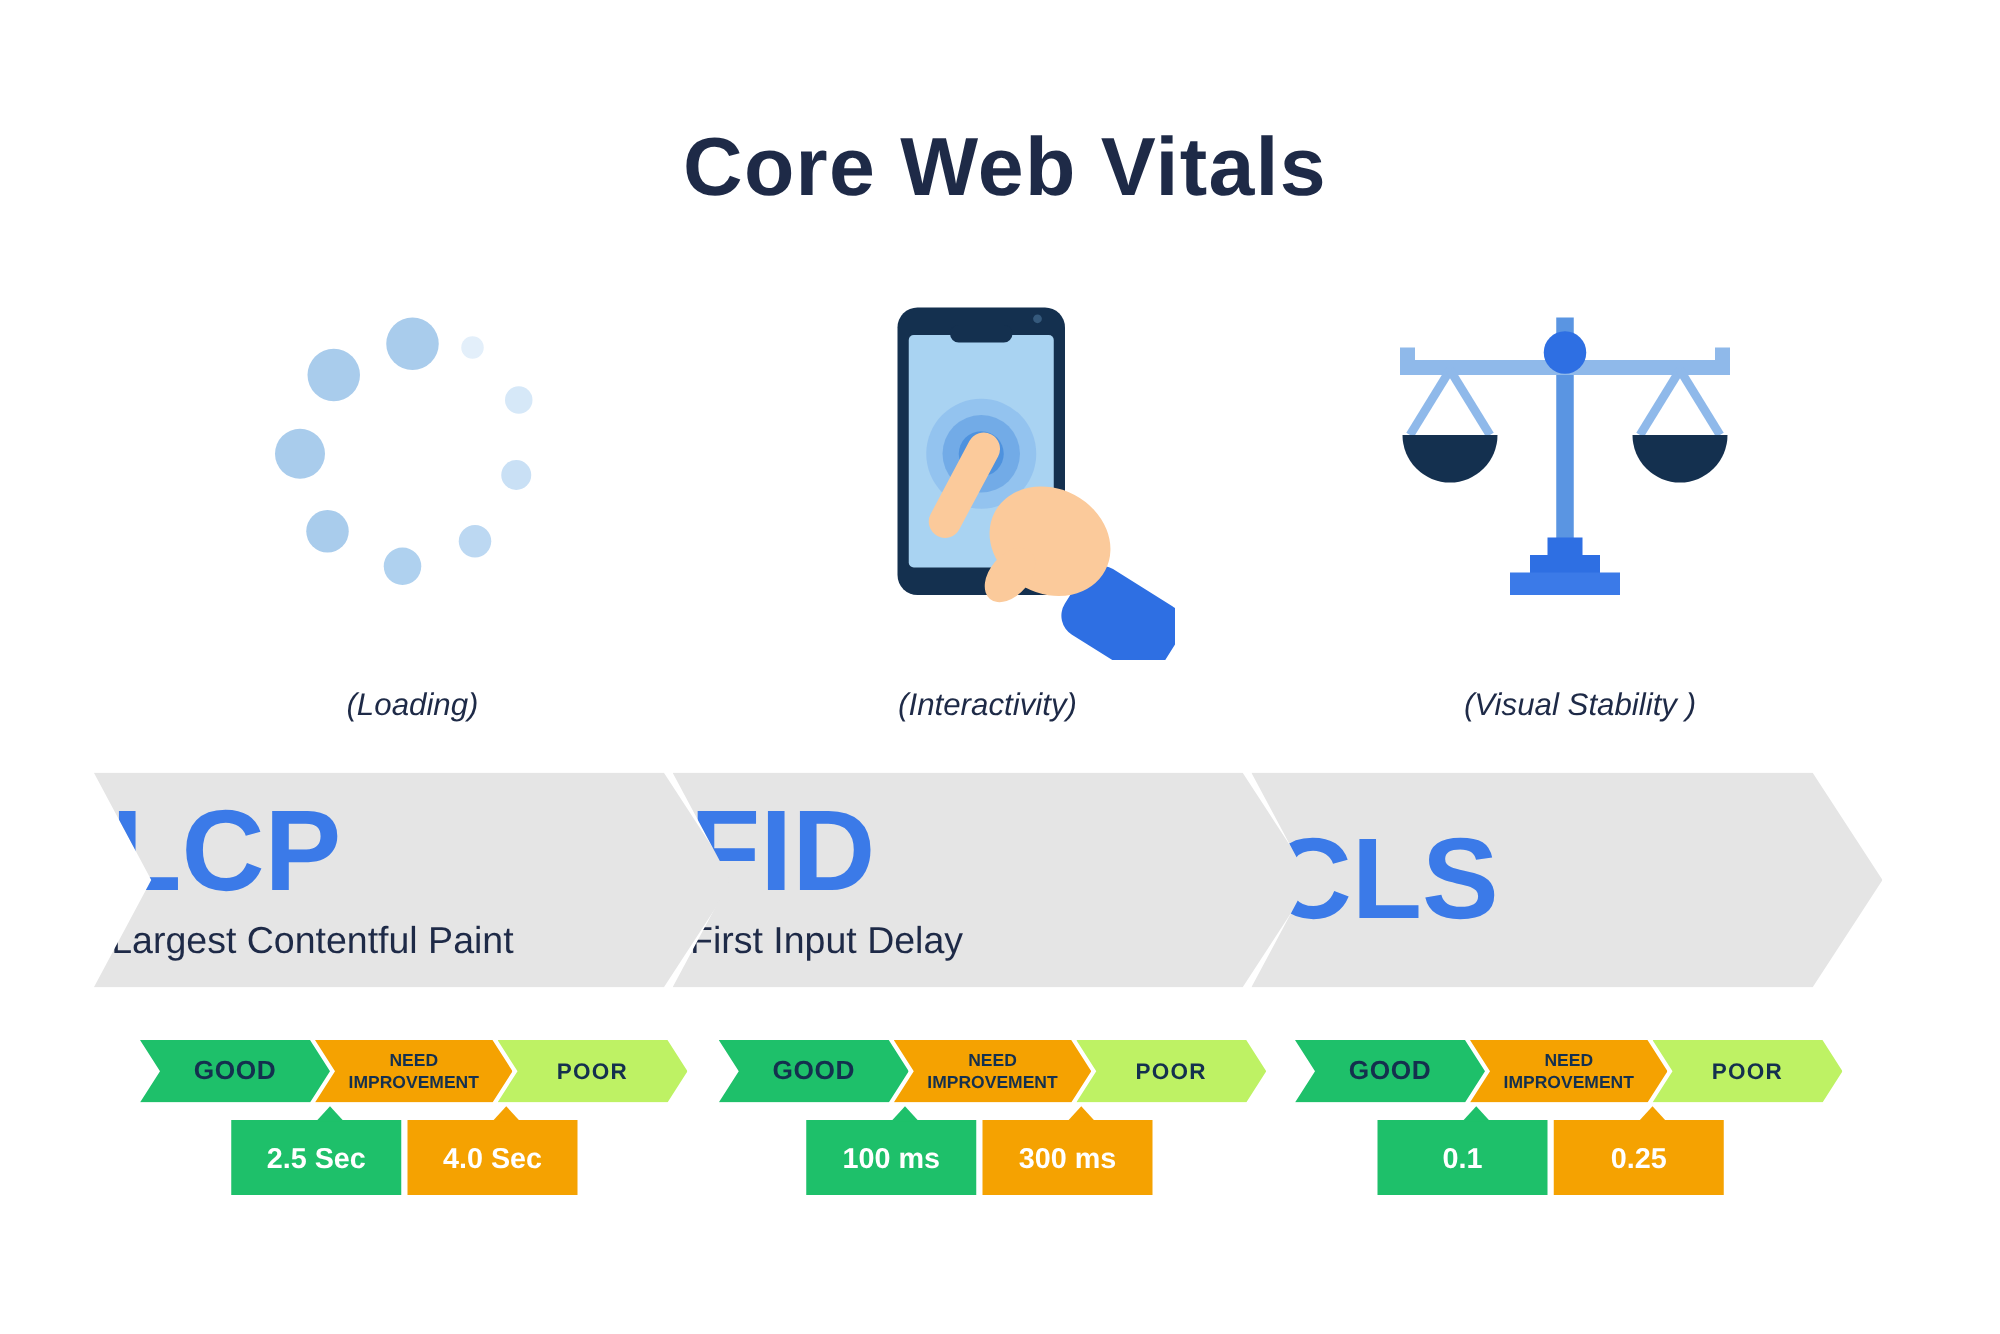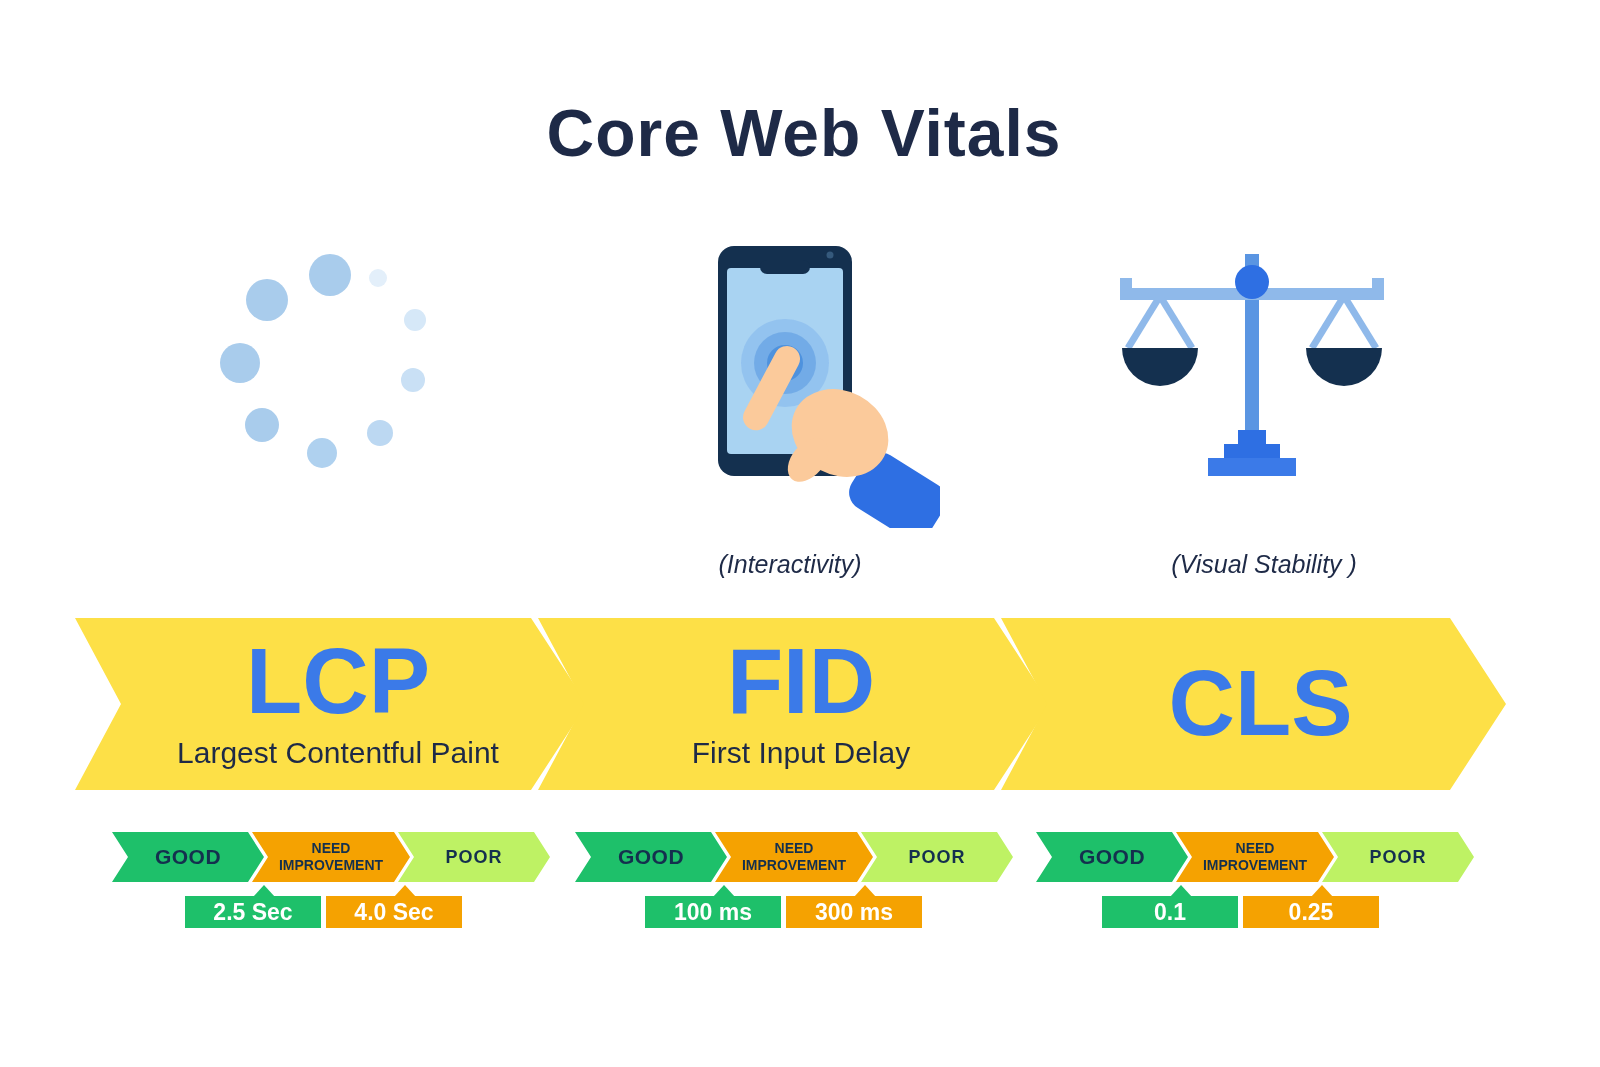--- a/index.html
+++ b/index.html
@@ -11,42 +11,42 @@
     position:absolute;top:95px;left:4px;width:100%;text-align:center;
     font-size:66px;font-weight:800;color:#1E2A47;letter-spacing:1px;
   }
   .icon-wrap{position:absolute;}
   .caption{
     position:absolute;top:550px;width:400px;text-align:center;
     font-style:italic;font-size:25px;font-weight:500;color:#1E2A47;
   }
   .cap-1{left:130px;} .cap-2{left:590px;} .cap-3{left:1064px;}
   .banner{
-    position:absolute;top:618px;height:172px;background:#fde047;
+    position:absolute;top:618px;height:172px;background:#e5e5e5;
     clip-path:polygon(0 0, calc(100% - 56px) 0, 100% 50%, calc(100% - 56px) 100%, 0 100%, 46px 50%);
-    display:flex;flex-direction:column;align-items:center;justify-content:center;
+    display:flex;flex-direction:column;align-items:flex-start;justify-content:center;
     padding-left:14px;box-sizing:border-box;
   }
   .banner-1{left:75px;width:512px;}
   .banner-2{left:538px;width:512px;}
   .banner-3{left:1001px;width:505px;}
   .banner .abbr{font-size:92px;font-weight:700;color:#3B7AE8;line-height:0.95;}
   .banner .full-name{font-size:30px;font-weight:500;color:#1E2A47;margin-top:10px;}
   .ribbon{position:absolute;top:832px;height:50px;display:flex;}
   .ribbon-1{left:112px;} .ribbon-2{left:575px;} .ribbon-3{left:1036px;}
   .seg{
     height:100%;display:flex;align-items:center;justify-content:center;
     clip-path:polygon(0 0, calc(100% - 16px) 0, 100% 50%, calc(100% - 16px) 100%, 0 100%, 16px 50%);
     color:#14304E;font-weight:700;box-sizing:border-box;
   }
   .seg + .seg{margin-left:-12px;}
   .seg-good{width:152px;background:#1EC06A;font-size:21px;letter-spacing:0.5px;}
   .seg-need{width:158px;background:#F5A201;font-size:14px;line-height:1.2;text-align:center;padding:0 26px;}
   .seg-poor{width:152px;background:#bef264;font-size:18px;letter-spacing:1px;}
-  .values{position:absolute;top:896px;height:32px;display:flex;gap:5px;}
+  .values{position:absolute;top:896px;height:60px;display:flex;gap:5px;}
   .values-1{left:185px;} .values-2{left:645px;} .values-3{left:1102px;}
   .vbox{
     width:136px;display:flex;align-items:center;justify-content:center;
     color:#ffffff;font-weight:700;font-size:23px;position:relative;
   }
   .vbox-good{background:#1EC06A;}
   .vbox-need{background:#F5A201;}
   .vbox::before{
     content:"";position:absolute;top:-11px;left:58%;transform:translateX(-50%);
     border-left:11px solid transparent;border-right:11px solid transparent;
@@ -109,20 +109,21 @@
       </g>
       <path d="M10,108 A38,38 0 0 0 86,108 Z" fill="#14304F"></path>
       <path d="M194,108 A38,38 0 0 0 270,108 Z" fill="#14304F"></path>
       <circle cx="140" cy="42" r="17" fill="#2E6FE3"></circle>
       <rect x="126" y="190" width="28" height="16" fill="#2E6FE3"></rect>
       <rect x="112" y="204" width="56" height="16" fill="#2E6FE3"></rect>
       <rect x="96" y="218" width="88" height="18" fill="#3B7AE8"></rect>
     </svg>
   </div>
 
+  <div class="caption cap-1">(Loading)</div>
   <div class="caption cap-2">(Interactivity)</div>
   <div class="caption cap-3">(Visual Stability )</div>
 
   <div class="banner banner-1">
     <div class="abbr">LCP</div>
     <div class="full-name">Largest Contentful Paint</div>
   </div>
   <div class="banner banner-2">
     <div class="abbr">FID</div>
     <div class="full-name">First Input Delay</div>

